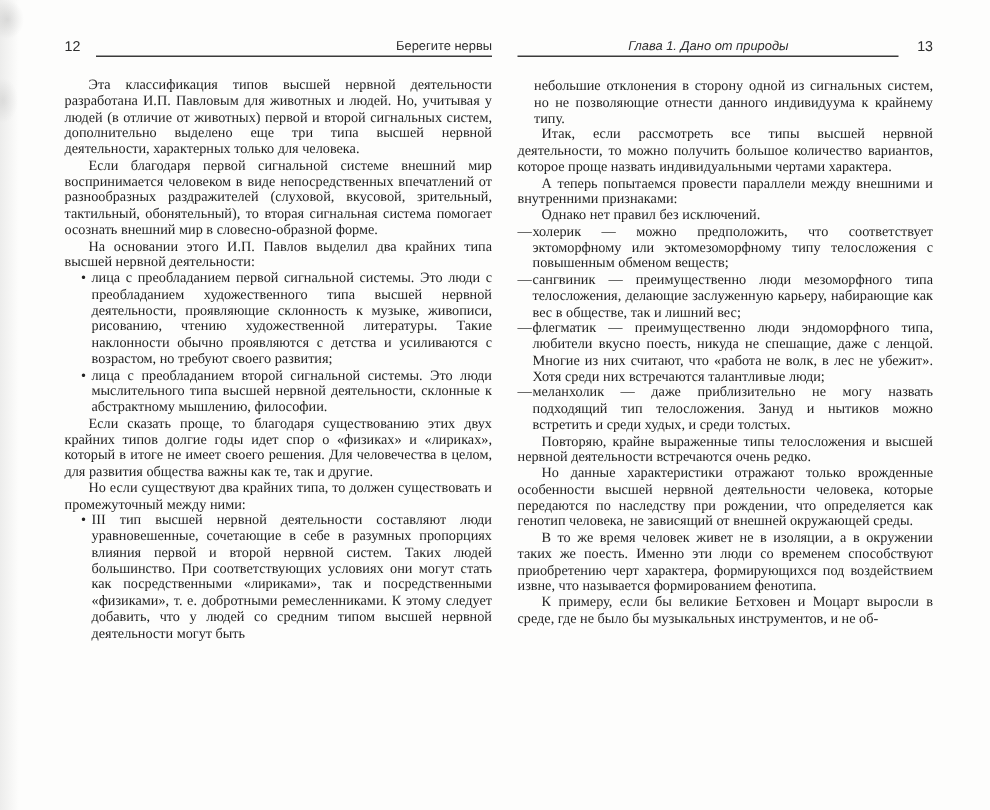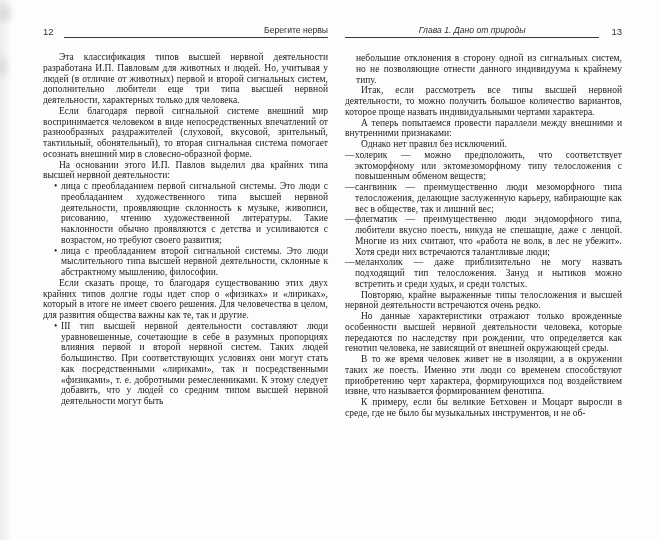--- a/index.html
+++ b/index.html
@@ -89,26 +89,27 @@
 <div class="spread">
   <div class="smudge-1"></div>
   <div class="smudge-2"></div>
 
   <div class="page page-left">
     <div class="pg-header">
       <span class="pg-num">12</span>
       <span class="rule-title"><span>Берегите нервы</span></span>
     </div>
     <div class="body-text">
-        <p class="indent">Эта классификация типов высшей нервной деятельности разработана И.П. Павловым для животных и людей. Но, учитывая у людей (в отличие от животных) первой и второй сигнальных систем, дополнительно любители еще три типа высшей нервной деятельности, характерных только для человека.</p>
+        <p class="indent">Эта классификация типов высшей нервной деятельности разработана И.П. Павловым для животных и людей. Но, учитывая у людей (в отличие от животных) первой и второй сигнальных систем, дополнительно выделено еще три типа высшей нервной деятельности, характерных только для человека.</p>
         <p class="indent">Если благодаря первой сигнальной системе внешний мир воспринимается человеком в виде непосредственных впечатлений от разнообразных раздражителей (слуховой, вкусовой, зрительный, тактильный, обонятельный), то вторая сигнальная система помогает осознать внешний мир в словесно-образной форме.</p>
         <p class="indent">На основании этого И.П. Павлов выделил два крайних типа высшей нервной деятельности:</p>
         <p class="bullet"><span class="marker">•</span>лица с преобладанием первой сигнальной системы. Это люди с преобладанием художественного типа высшей нервной деятельности, проявляющие склонность к музыке, живописи, рисованию, чтению художественной литературы. Такие наклонности обычно проявляются с детства и усиливаются с возрастом, но требуют своего развития;</p>
         <p class="bullet"><span class="marker">•</span>лица с преобладанием второй сигнальной системы. Это люди мыслительного типа высшей нервной деятельности, склонные к абстрактному мышлению, философии.</p>
         <p class="indent">Если сказать проще, то благодаря существованию этих двух крайних типов долгие годы идет спор о «физиках» и «лириках», который в итоге не имеет своего решения. Для человечества в целом, для развития общества важны как те, так и другие.</p>
+        <p class="indent">Но если существуют два крайних типа, то должен существовать и промежуточный между ними:</p>
         <p class="bullet"><span class="marker">•</span>III тип высшей нервной деятельности составляют люди уравновешенные, сочетающие в себе в разумных пропорциях влияния первой и второй нервной систем. Таких людей большинство. При соответствующих условиях они могут стать как посредственными «лириками», так и посредственными «физиками», т. е. добротными ремесленниками. К этому следует добавить, что у людей со средним типом высшей нервной деятельности могут быть</p>
       </div>
   </div>
 
   <div class="page page-right">
     <div class="pg-header">
       <span class="rule-title"><span>Глава 1. Дано от природы</span></span>
       <span class="pg-num">13</span>
     </div>
     <div class="body-text">

